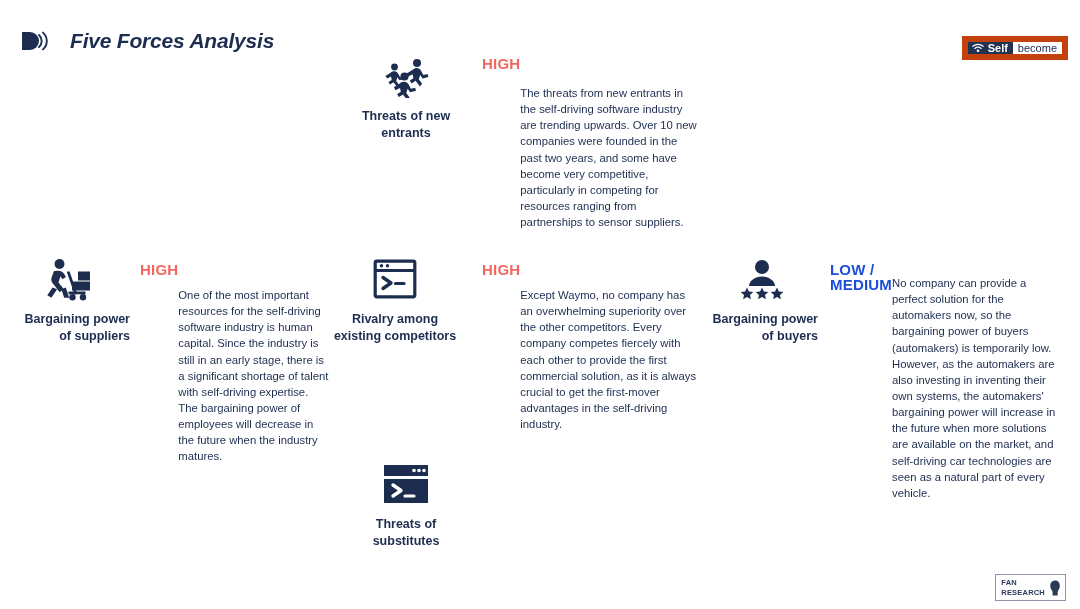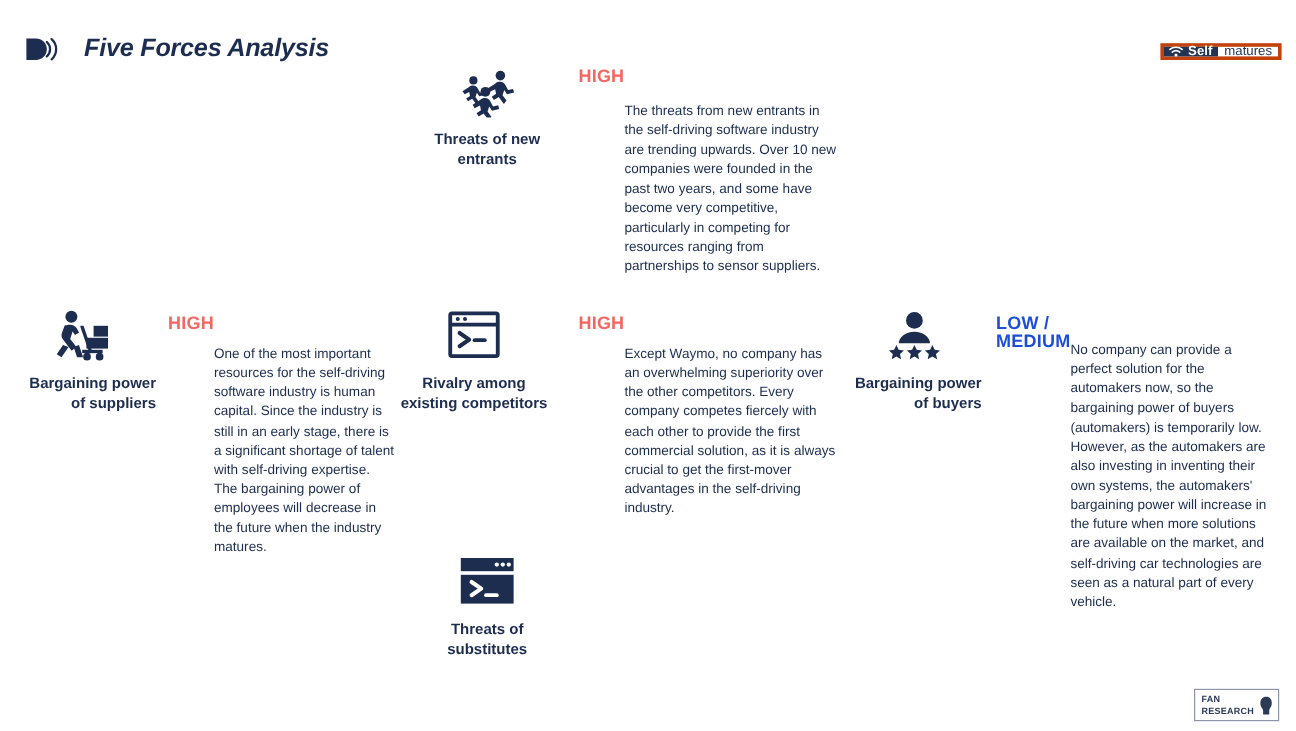--- a/index.html
+++ b/index.html
@@ -15,22 +15,22 @@
   .header { position:absolute; left:20px; top:28px; display:flex; align-items:center; gap:6px; }
   .brand-icon { width:44px; height:26px; display:block; }
   .brand-title {
     font-size: 21px; font-weight: 700; font-style: italic;
     color:#1d2d50; letter-spacing:-0.2px; white-space:nowrap;
   }
 
   
   .badge {
     position:absolute; right:12px; top:36px;
-    display:flex; align-items:stretch; height:14px;
-    border:3px solid #c2410c; background:#fff;
+    display:flex; align-items:stretch; height:24px;
+    border:6px solid #c2410c; background:#fff;
   }
   .badge-left {
     background:#233352; color:#fff; display:flex; align-items:center; gap:4px;
     padding:0 5px 0 4px; font-size:11px; font-weight:600;
   }
   .badge-right {
     color:#233352; display:flex; align-items:center; padding:0 5px;
     font-size:11px; font-weight:400;
   }
   .wifi-ico { width:12px; height:10px; display:block; }
@@ -72,21 +72,21 @@
   #force-rivalry .force-left-col { width:130px; }
   #force-rivalry .force-body { margin-left:22px; width:215px; }
   #force-rivalry .force-level { margin-top:7px; }
   #force-rivalry .force-desc { margin-top:32px; }
 
   #force-buyers { left:706px; top:255px; }
   #force-buyers .force-left-col { width:112px; }
   #force-buyers .force-label { text-align:right; align-self:flex-end; }
   #force-buyers .force-body { margin-left:12px; width:228px; }
   #force-buyers .force-level { margin-top:7px; }
-  #force-buyers .force-desc { margin-top:29px; }
+  #force-buyers .force-desc { margin-top:20px; }
 
   #force-substitutes { left:352px; top:460px; }
   #force-substitutes .force-left-col { width:108px; }
   #force-substitutes .force-body { margin-left:22px; width:218px; }
   #force-substitutes .force-level { margin-top:7px; }
   #force-substitutes .force-desc { margin-top:32px; }
 
   
   .footer-logo {
     position:absolute; right:14px; bottom:8px;
@@ -119,21 +119,21 @@
 
   <div class="badge">
     <span class="badge-left">
       <svg class="wifi-ico" viewBox="0 0 14 11" xmlns="http://www.w3.org/2000/svg">
         <path d="M1 3.4a9.4 9.4 0 0 1 12 0" stroke="#ffffff" stroke-width="1.5" fill="none" stroke-linecap="round"></path>
         <path d="M3.3 6a6 6 0 0 1 7.4 0" stroke="#ffffff" stroke-width="1.5" fill="none" stroke-linecap="round"></path>
         <circle cx="7" cy="8.8" r="1.5" fill="#ffffff"></circle>
       </svg>
       <span>Self</span>
     </span>
-    <span class="badge-right">matures</span>
+    <span class="badge-right">become</span>
   </div>
 
   <div class="force" id="force-entrants">
     <div class="force-left-col">
       <div class="icon-wrap">
         <svg width="46" height="44" viewBox="0 0 46 44" xmlns="http://www.w3.org/2000/svg">
           <g fill="#1d2d50">
 
             <circle cx="11.5" cy="13" r="3.4"></circle>
             <path d="M9.5 17.5c2.6-.6 4.6.3 5.4 1.8l2.2 4 3.6-.9.7 2.6-5 1.3-2-3-1.2 3.6 2.8 3.9-1.8 2.4-3.7-5-3.5 2.2-1.5-2.4 3.2-2.1-.7-3.3-3.8 1.9L2.4 22l4.9-3.1c.7-.5 1.4-1.1 2.2-1.4z"></path>

